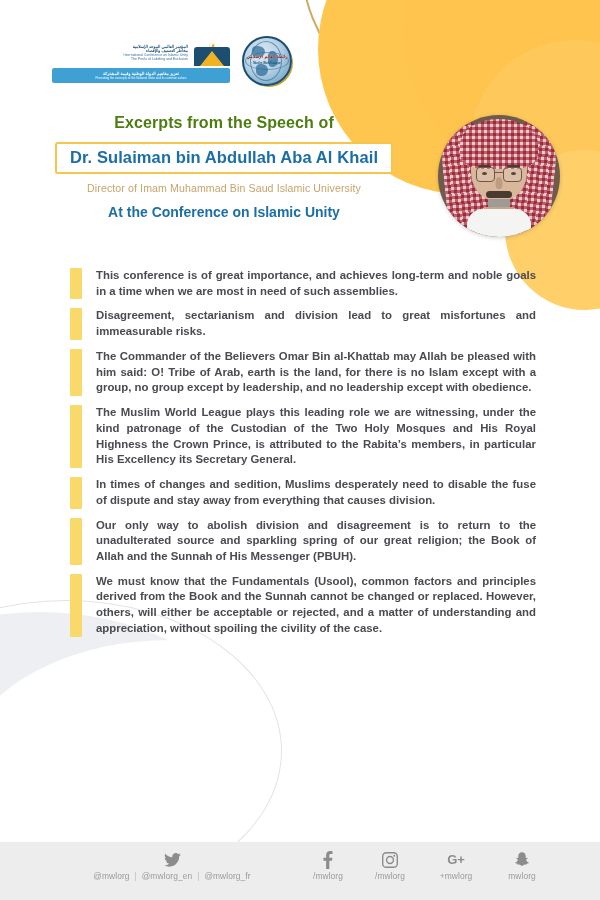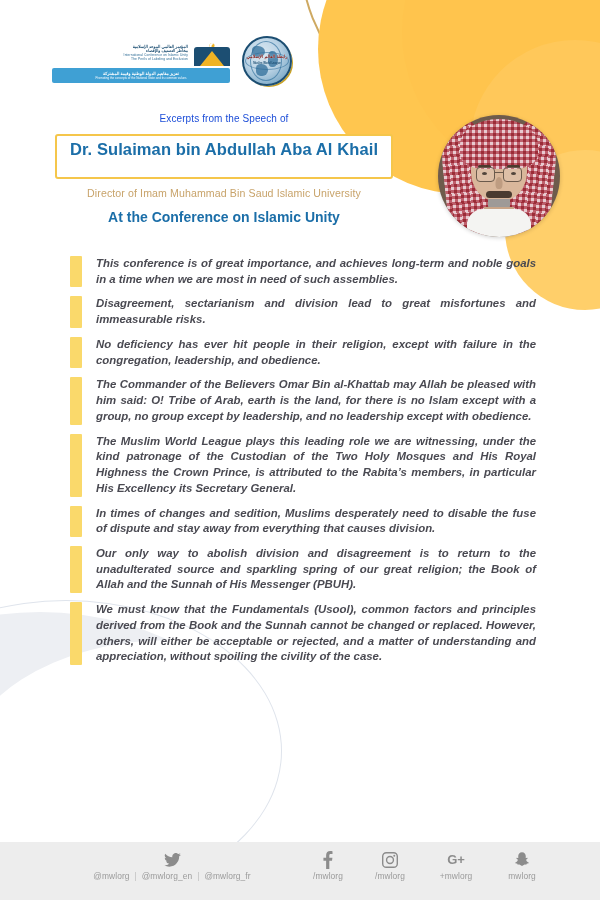--- a/index.html
+++ b/index.html
@@ -206,42 +206,42 @@
     width:30px;height:22px;background:#C9A588;
   }
   .p-thobe{
     position:absolute;left:50%;bottom:0;transform:translateX(-50%);
     width:64px;height:28px;border-radius:16px 16px 0 0;background:#F4F4F2;
   }
 
   
   .title-wrap{position:absolute;left:28px;top:112px;width:392px;text-align:center;}
   .h-excerpts{
-    color:#1d4ed8;font-weight:normal;font-size:10px;line-height:1.32;
+    color:#4d7c0f;font-weight:bold;font-size:16px;line-height:1.32;
     letter-spacing:.1px;
   }
   .name-box{
     margin:9px auto 0;display:inline-block;
     border:2.2px solid #F5C64B;border-radius:3px;
-    padding:4px 13px 18px;
+    padding:4px 13px 5px;
     background:#ffffff;
   }
   .name-box span{
     color:#1B6EA8;font-weight:bold;font-size:16.5px;letter-spacing:.1px;white-space:nowrap;
   }
   .h-director{
     margin-top:8px;color:#C8A36A;font-size:10.6px;letter-spacing:.1px;
   }
   .h-conf{
     margin-top:9px;color:#1B6EA8;font-weight:bold;font-size:14px;line-height:1.36;
   }
 
   
   .body-list{
-    position:absolute;left:70px;top:256px;width:466px;font-style:italic;
+    position:absolute;left:70px;top:268px;width:466px;
   }
   .para{
     display:flex;align-items:stretch;margin-bottom:9px;
   }
   .para-bar{
     flex:none;width:12px;background:#FAD96B;border-radius:1px;margin-right:14px;
   }
   .para-text{
     flex:1;
     color:#4A4A52;font-size:11.4px;line-height:1.38;
@@ -356,24 +356,20 @@
       <div class="para">
         <div class="para-bar"></div>
         <div class="para-text">This conference is of great importance, and achieves long-term and noble goals in a time when we are most in need of such assemblies.</div>
       </div>
       <div class="para">
         <div class="para-bar"></div>
         <div class="para-text">Disagreement, sectarianism and division lead to great misfortunes and immeasurable risks.</div>
       </div>
       <div class="para">
         <div class="para-bar"></div>
-        <div class="para-text">No deficiency has ever hit people in their religion, except with failure in the congregation, leadership, and obedience.</div>
-      </div>
-      <div class="para">
-        <div class="para-bar"></div>
         <div class="para-text">The Commander of the Believers Omar Bin al-Khattab may Allah be pleased with him said: O! Tribe of Arab, earth is the land, for there is no Islam except with a group, no group except by leadership, and no leadership except with obedience.</div>
       </div>
       <div class="para">
         <div class="para-bar"></div>
         <div class="para-text">The Muslim World League plays this leading role we are witnessing, under the kind patronage of the Custodian of the Two Holy Mosques and His Royal Highness the Crown Prince, is attributed to the Rabita’s members, in particular His Excellency its Secretary General.</div>
       </div>
       <div class="para">
         <div class="para-bar"></div>
         <div class="para-text">In times of changes and sedition, Muslims desperately need to disable the fuse of dispute and stay away from everything that causes division.</div>
       </div>

